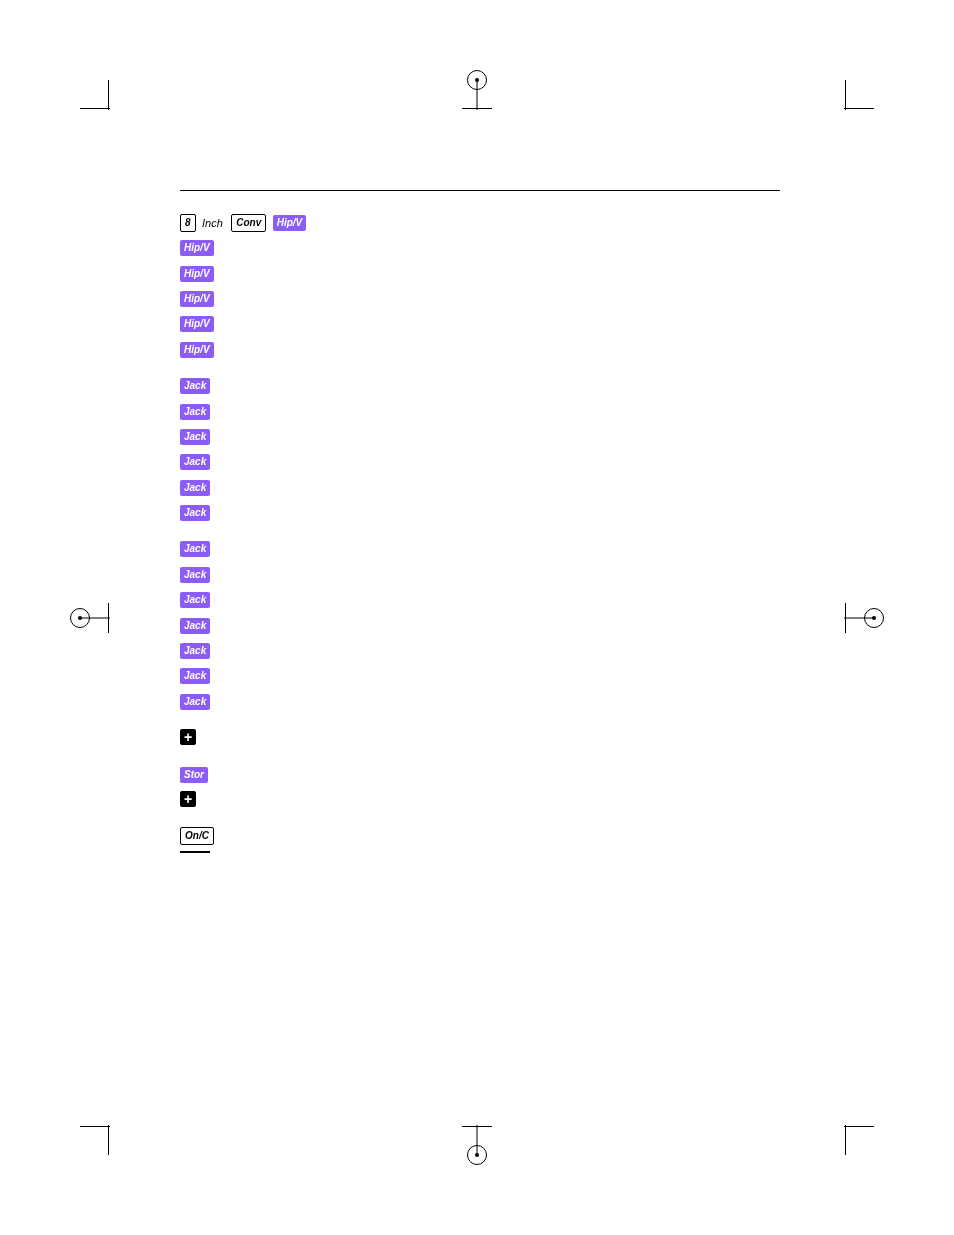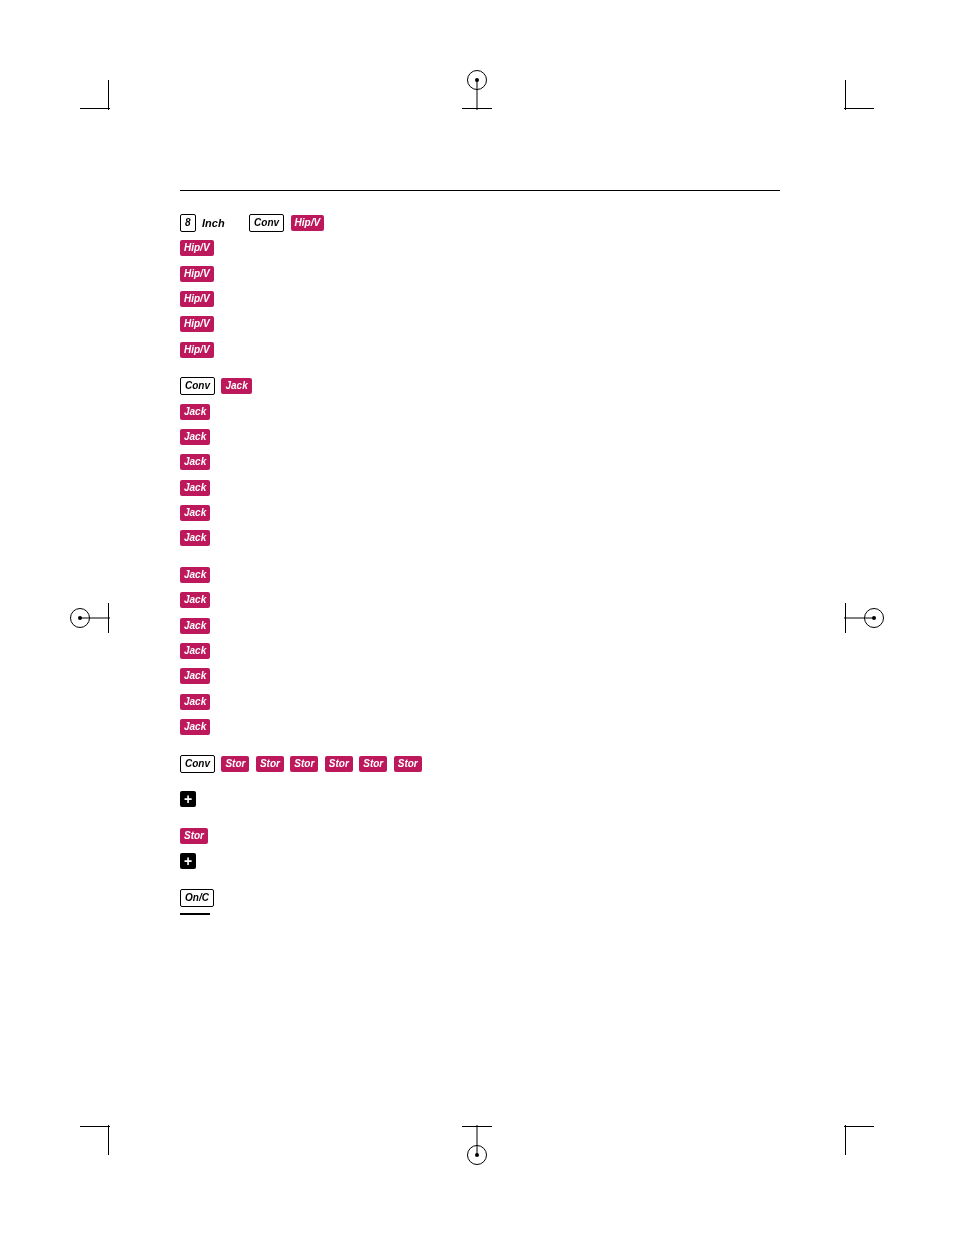--- a/index.html
+++ b/index.html
@@ -71,21 +71,21 @@
     .top-rule {
       width: 100%;
       height: 1px;
       background: #000;
       margin-bottom: 20px;
     }
 
     
     .badge {
       display: inline-block;
-      background: #be185d;
+      background: #8b5cf6;
       color: #fff;
       font-size: 10px;
       font-weight: bold;
       font-style: italic;
       padding: 1px 4px;
       border-radius: 2px;
       margin-right: 2px;
       vertical-align: middle;
     }
 
@@ -167,21 +167,21 @@
 <div class="crop-mark-v cr-v"></div>
 <div class="cr-circle"></div>
 <div class="cr-dot"></div>
 
 <div class="content-area">
   <div class="top-rule"></div>
 
   <div class="section">
     <div class="row">
       <span class="badge-outline">8</span>
-      <span style="font-style:italic; font-size:11px; font-weight:bold; margin-right:20px;">Inch</span>
+      <span style="font-style:italic; font-size:11px; font-weight:normal; margin-right:4px;">Inch</span>
       <span class="badge-outline">Conv</span>
       <span class="badge">Hip/V</span>
     </div>
     <div class="row">
       <span class="badge">Hip/V</span>
     </div>
     <div class="row">
       <span class="badge">Hip/V</span>
     </div>
     <div class="row">
@@ -190,94 +190,81 @@
     <div class="row">
       <span class="badge">Hip/V</span>
     </div>
     <div class="row">
       <span class="badge">Hip/V</span>
     </div>
   </div>
 
   <div class="section">
     <div class="row">
-      <span class="badge-outline">Conv</span>
-      <span class="badge">Jack</span>
-    </div>
-    <div class="row">
-      <span class="badge">Jack</span>
-    </div>
-    <div class="row">
-      <span class="badge">Jack</span>
-    </div>
-    <div class="row">
-      <span class="badge">Jack</span>
-    </div>
-    <div class="row">
-      <span class="badge">Jack</span>
-    </div>
-    <div class="row">
-      <span class="badge">Jack</span>
-    </div>
-    <div class="row">
-      <span class="badge">Jack</span>
-    </div>
-  </div>
-
-  <div class="section">
-    <div class="row">
-      <span class="badge">Jack</span>
-    </div>
-    <div class="row">
-      <span class="badge">Jack</span>
-    </div>
-    <div class="row">
-      <span class="badge">Jack</span>
-    </div>
-    <div class="row">
-      <span class="badge">Jack</span>
-    </div>
-    <div class="row">
-      <span class="badge">Jack</span>
-    </div>
-    <div class="row">
-      <span class="badge">Jack</span>
-    </div>
-    <div class="row">
-      <span class="badge">Jack</span>
-    </div>
-  </div>
-
-  <div class="section">
-    <div class="row">
-      <span class="badge-outline">Conv</span>
+      <span class="badge">Jack</span>
+    </div>
+    <div class="row">
+      <span class="badge">Jack</span>
+    </div>
+    <div class="row">
+      <span class="badge">Jack</span>
+    </div>
+    <div class="row">
+      <span class="badge">Jack</span>
+    </div>
+    <div class="row">
+      <span class="badge">Jack</span>
+    </div>
+    <div class="row">
+      <span class="badge">Jack</span>
+    </div>
+  </div>
+
+  <div class="section">
+    <div class="row">
+      <span class="badge">Jack</span>
+    </div>
+    <div class="row">
+      <span class="badge">Jack</span>
+    </div>
+    <div class="row">
+      <span class="badge">Jack</span>
+    </div>
+    <div class="row">
+      <span class="badge">Jack</span>
+    </div>
+    <div class="row">
+      <span class="badge">Jack</span>
+    </div>
+    <div class="row">
+      <span class="badge">Jack</span>
+    </div>
+    <div class="row">
+      <span class="badge">Jack</span>
+    </div>
+  </div>
+
+  <div class="section">
+  </div>
+
+  <div class="section">
+    <div class="row">
+      <span class="plus-icon">+</span>
+    </div>
+  </div>
+
+  <div class="section">
+    <div class="row">
       <span class="badge">Stor</span>
-      <span class="badge">Stor</span>
-      <span class="badge">Stor</span>
-      <span class="badge">Stor</span>
-      <span class="badge">Stor</span>
-      <span class="badge">Stor</span>
-    </div>
-  </div>
-
-  <div class="section">
+    </div>
     <div class="row">
       <span class="plus-icon">+</span>
     </div>
   </div>
 
   <div class="section">
     <div class="row">
-      <span class="badge">Stor</span>
-    </div>
-    <div class="row">
-      <span class="plus-icon">+</span>
-    </div>
-  </div>
-
-  <div class="section">
-    <div class="row">
       <span class="badge-outline">On/C</span>
     </div>
     <div class="bottom-rule"></div>
   </div>
 
 </div>
 
 </body></html>

